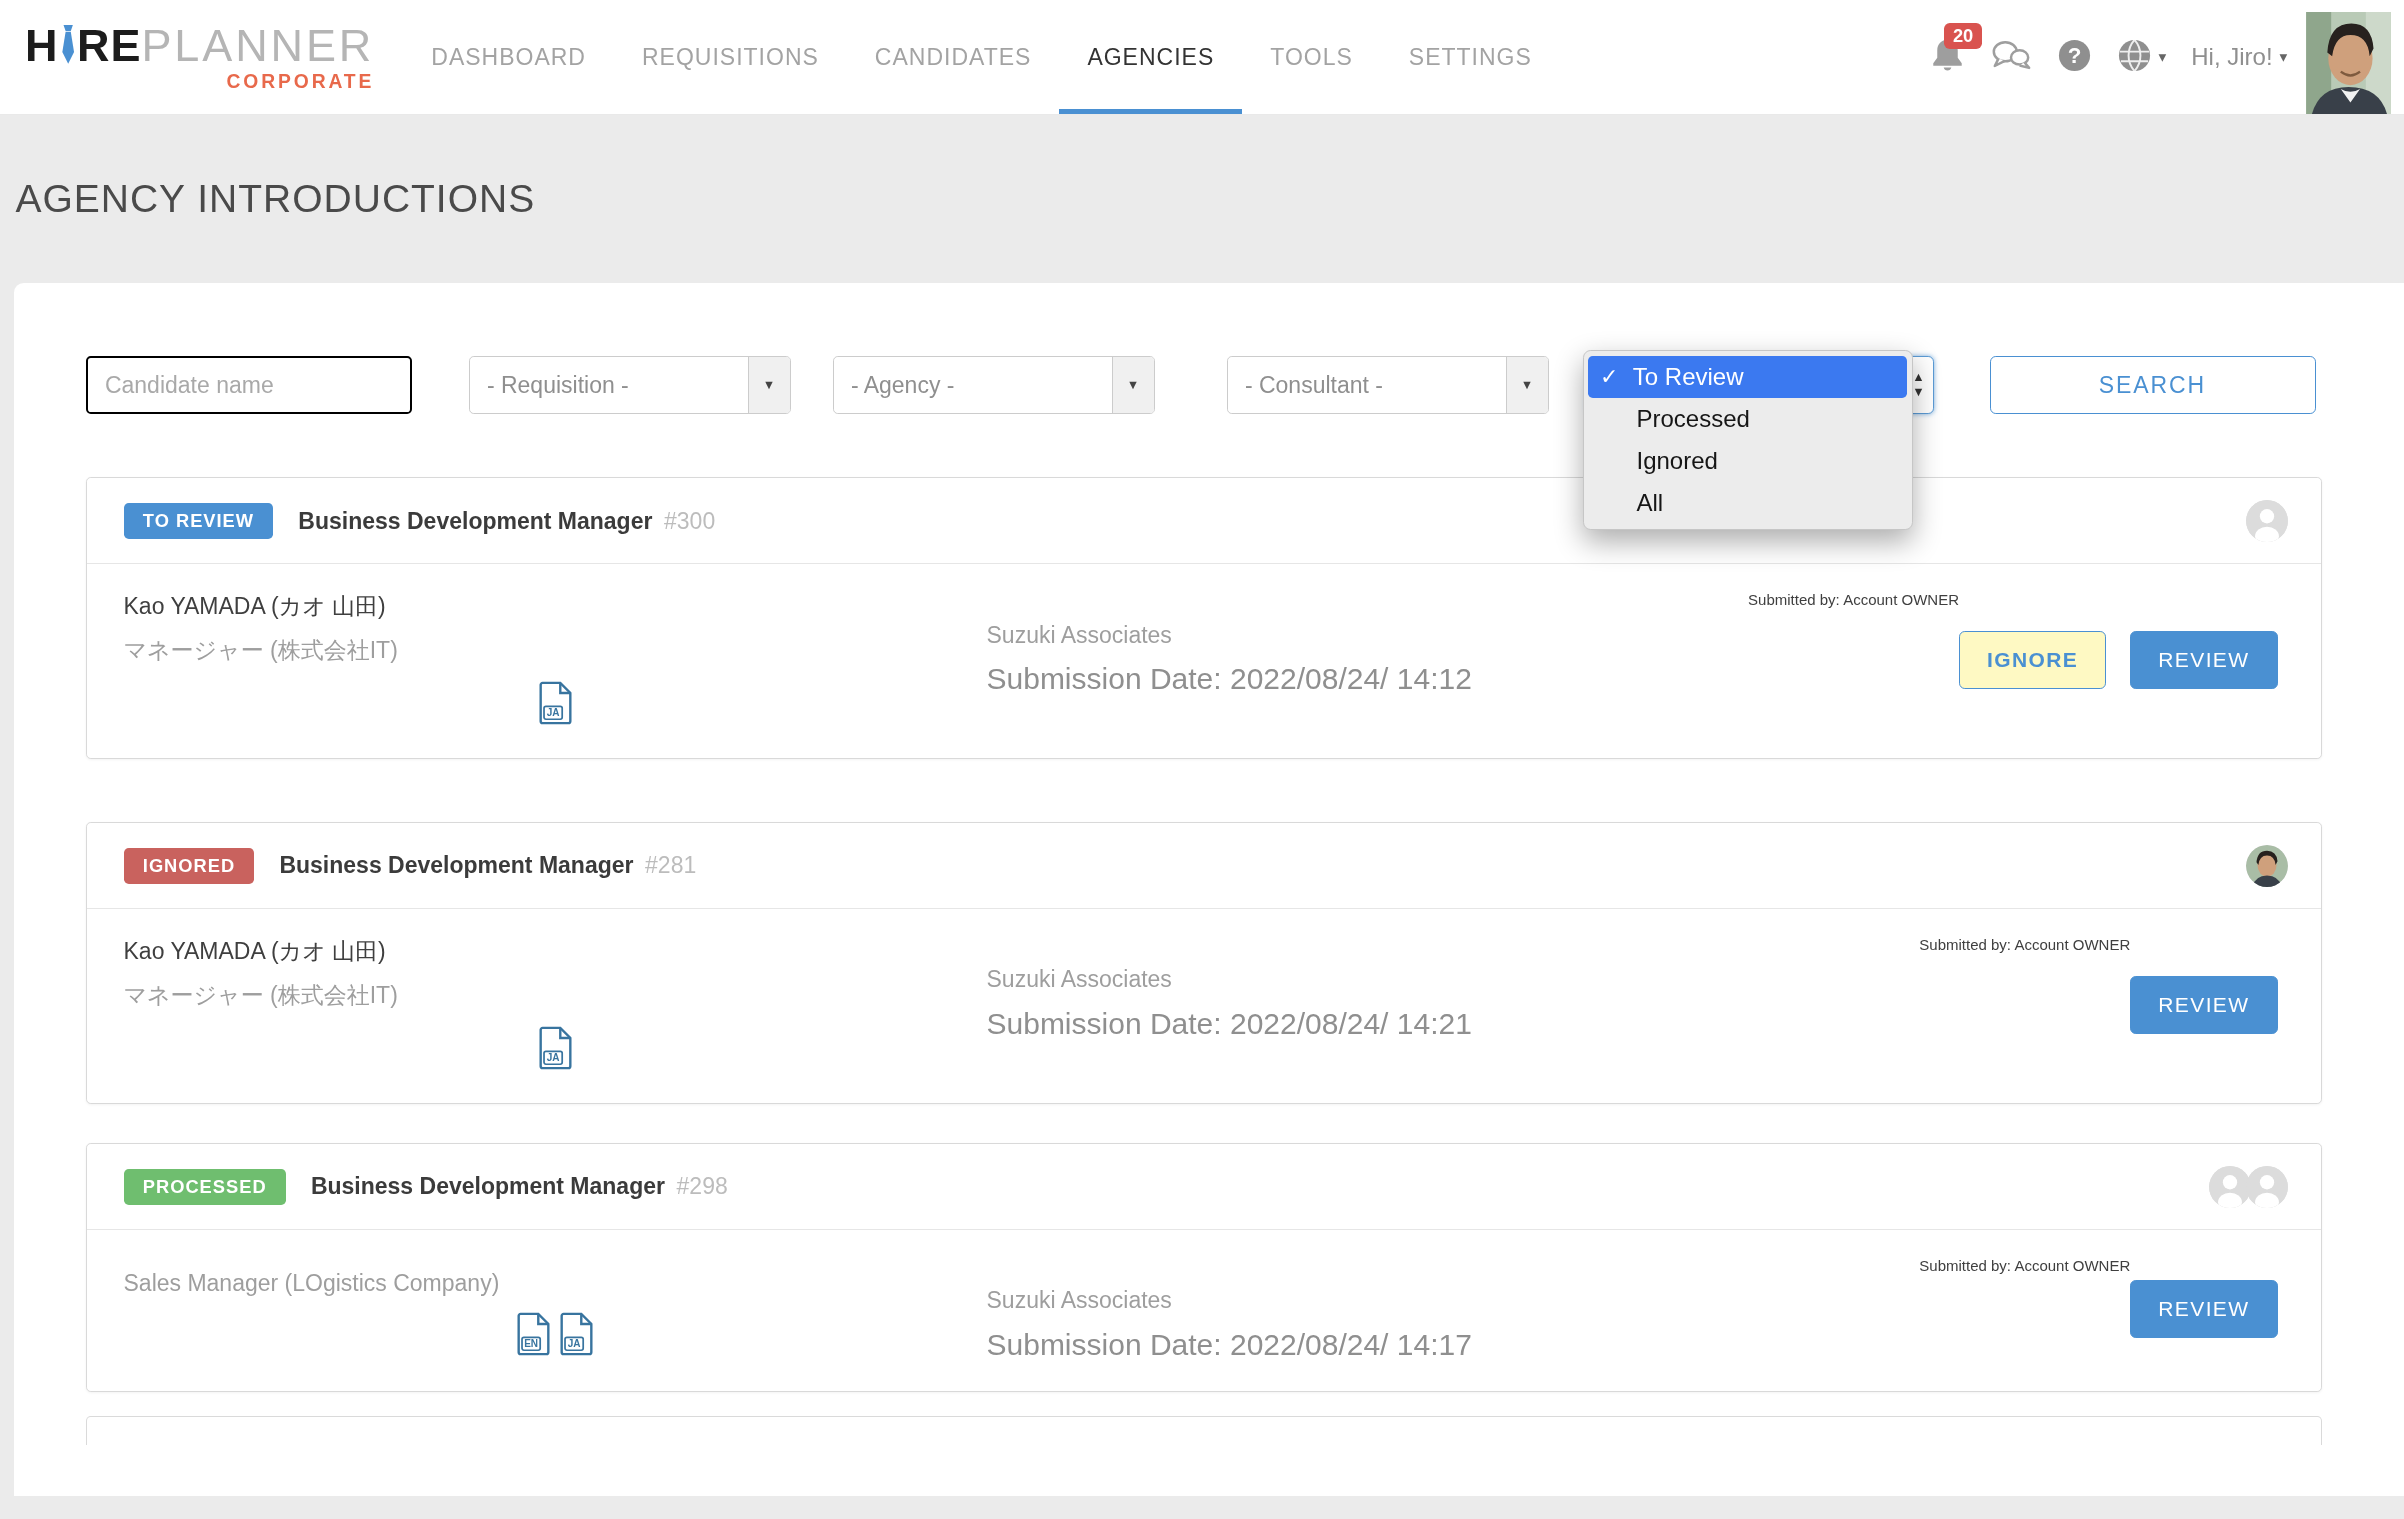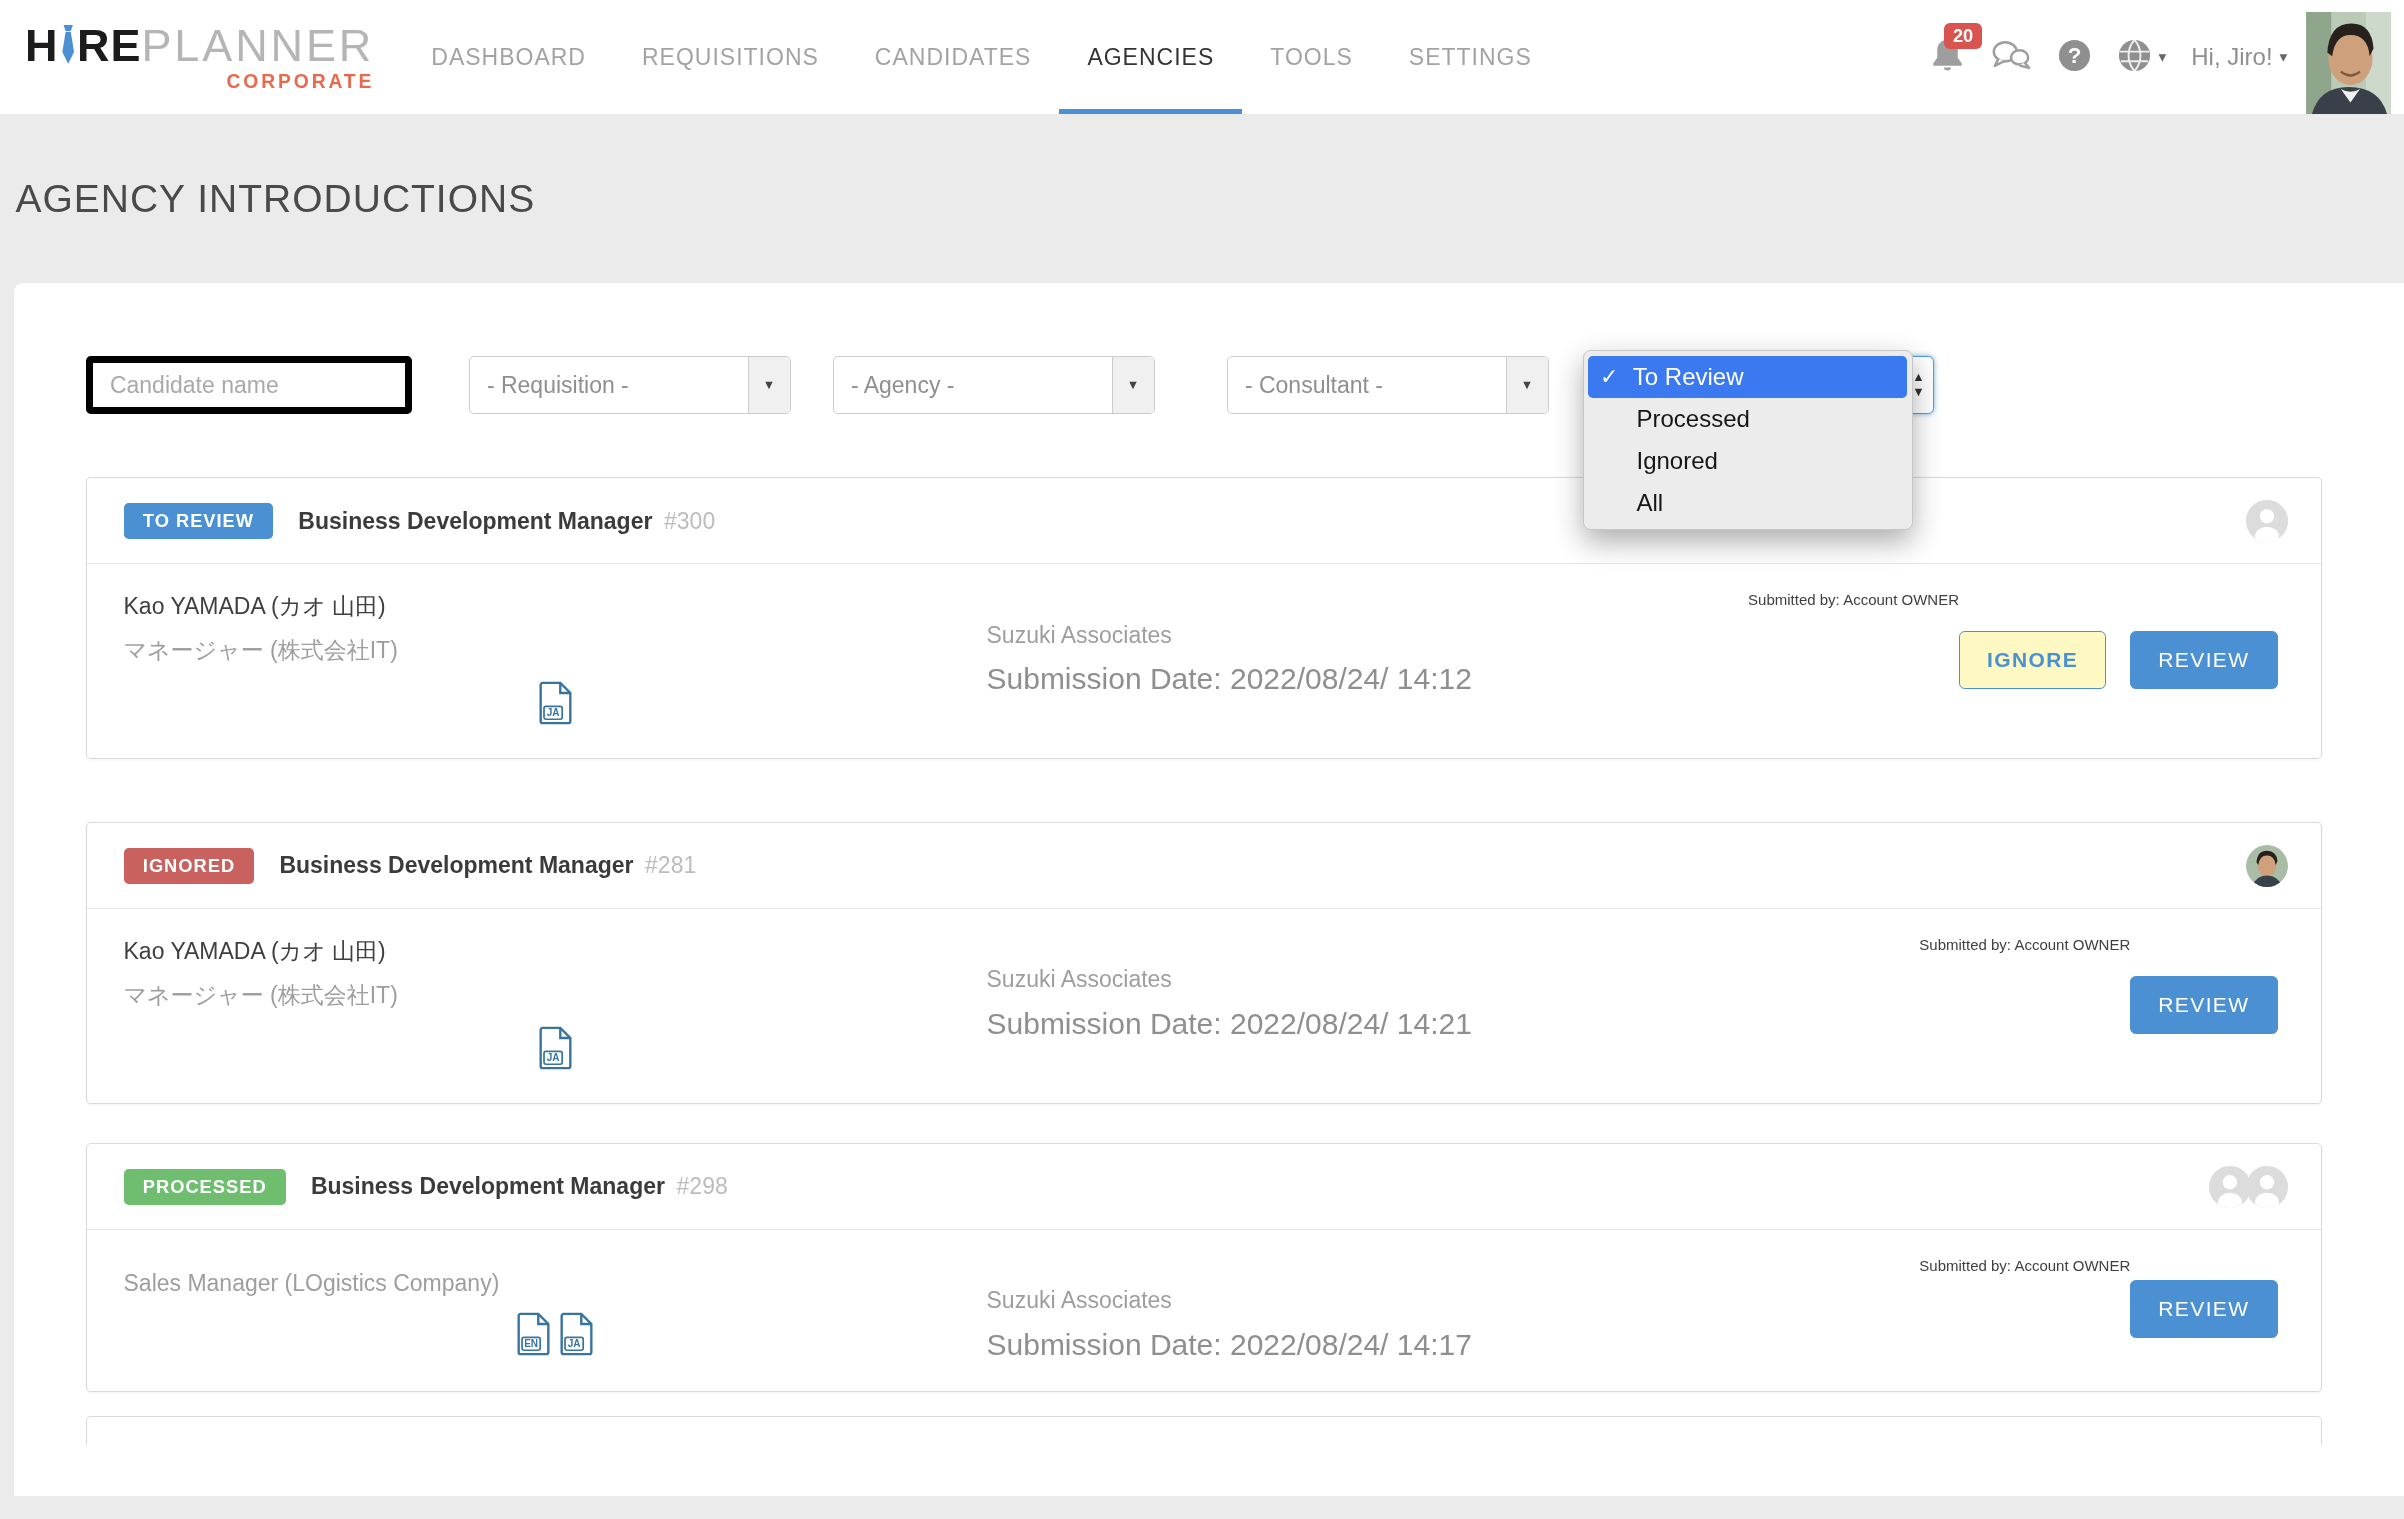--- a/index.html
+++ b/index.html
@@ -45,21 +45,21 @@
   
   .page-title{font-size:39px;font-weight:normal;color:#4a4a4a;letter-spacing:1px;margin:62px 0 0 15.4px;}
   .panel{
     margin:62px 0 0 13.5px;width:2391px;height:1213px;background:#fff;
     border-radius:9.7px 0 0 0;position:relative;padding-top:73px;overflow:hidden;
   }
   
   .filters{position:relative;height:58px;margin-left:72px;}
   .f-abs{position:absolute;top:0;height:58px;}
   .text-input{
-    left:0;width:326px;border:7px solid #000000;border-radius:4.8px;
+    left:0;width:326px;border:2px solid #000000;border-radius:4.8px;
     font-size:23px;padding:0 17.4px;color:#444;outline:none;
     font-family:"Liberation Sans","DejaVu Sans",sans-serif;
   }
   .text-input::placeholder{color:#a9a9a9;}
   .select{display:flex;align-items:stretch;border:1px solid #ccc;border-radius:4.8px;background:#fff;overflow:hidden;cursor:pointer;}
   .f-req{left:383px;width:322px;}
   .f-agency{left:747px;width:322px;}
   .f-consultant{left:1141px;width:322px;}
   .select-label{flex:1;display:flex;align-items:center;padding-left:17.4px;font-size:23px;color:#8f8f8f;white-space:nowrap;}
   .select-caret-seg{width:42px;border-left:1px solid #ccc;background:#f0f0f0;display:flex;align-items:center;justify-content:center;font-size:12.6px;color:#444;}
@@ -217,20 +217,21 @@
     <div class="f-abs select f-consultant">
       <span class="select-label">- Consultant -</span>
       <span class="select-caret-seg">▼</span>
     </div>
     <div class="f-abs status-select">
       <span class="stepper">
         <span>▲</span>
           <span>▼</span>
       </span>
     </div>
+    <button class="f-abs search-btn">SEARCH</button>
 
     <div class="popup">
       <div class="popup-item selected">
         <span class="check">✓</span>
         <span>To Review</span>
       </div>
       <div class="popup-item">Processed</div>
       <div class="popup-item">Ignored</div>
       <div class="popup-item">All</div>
     </div>

